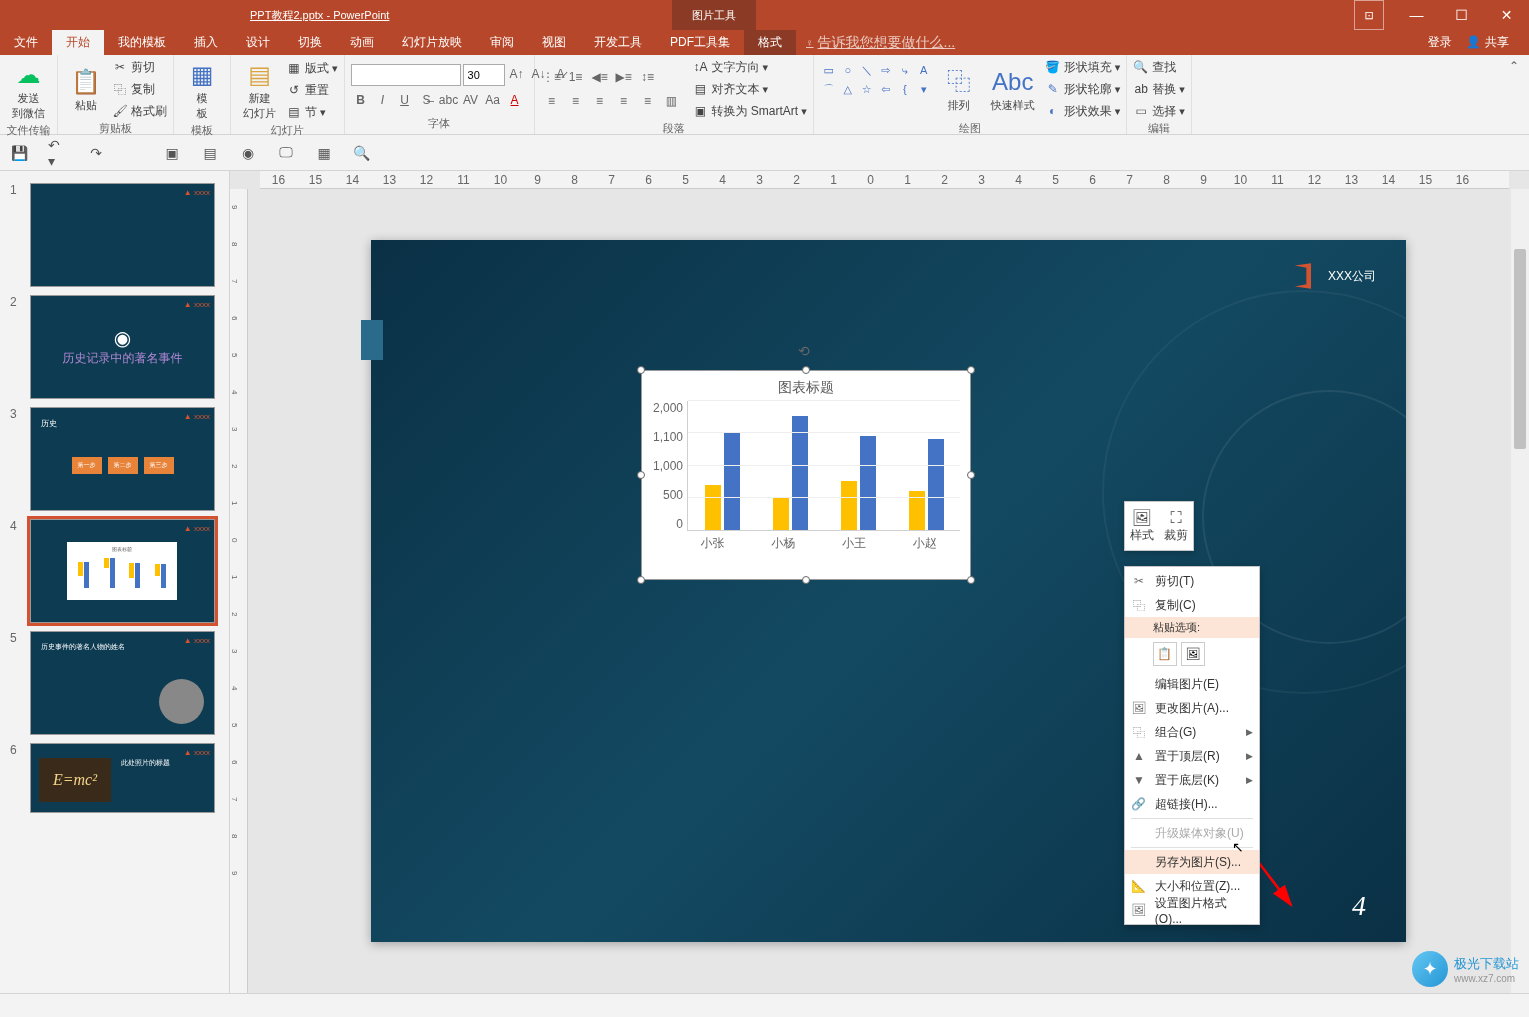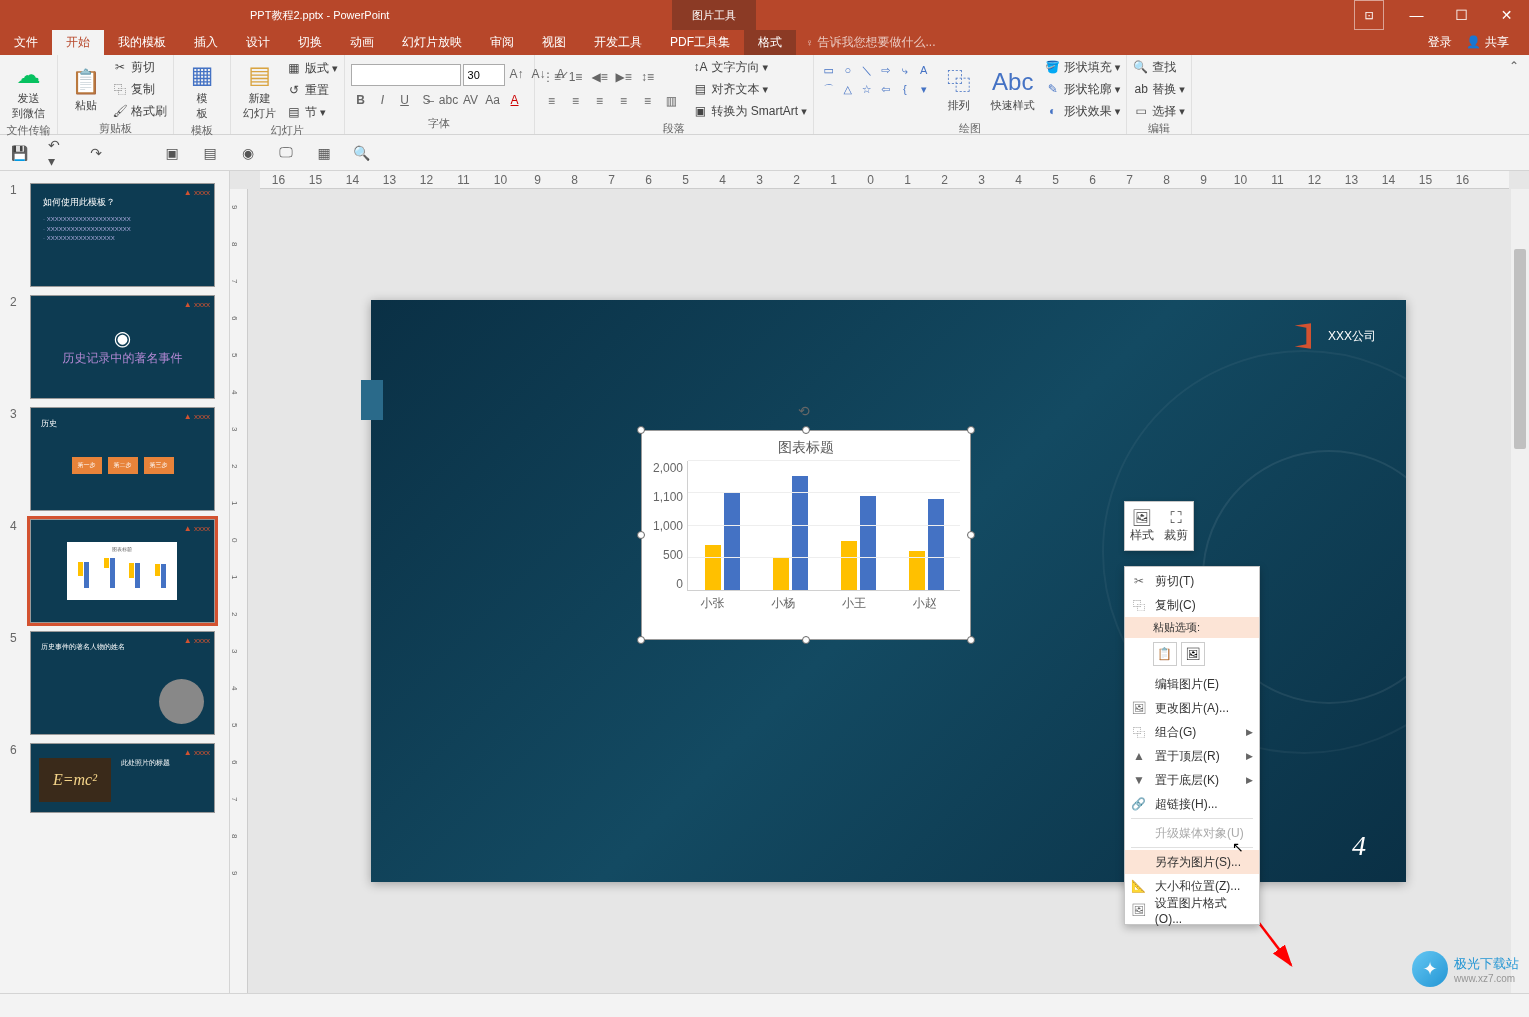--- a/index.html
+++ b/index.html
@@ -1,31 +1,31 @@
 <!DOCTYPE html>
 <html><head>
 <meta charset="utf-8">
 <style>
 *{margin:0;padding:0;box-sizing:border-box;font-family:"Microsoft YaHei","Segoe UI",sans-serif;font-size:12px;}
 body{background:#e6e6e6;overflow:hidden;width:1529px;height:1017px;}
 
 
 .titlebar{height:30px;background:#b7472a;display:flex;align-items:center;color:#fff;position:relative;}
-.titlebar .doc-title{position:absolute;left:250px;font-size:11px;}
+.titlebar .doc-title{position:absolute;left:250px;font-size:11px;text-decoration:underline;}
 .titlebar .tool-tab{position:absolute;left:672px;top:0;height:30px;background:#8b3a25;padding:8px 20px;display:flex;align-items:center;font-size:11px;}
 .titlebar .win-controls{position:absolute;right:0;display:flex;}
 .titlebar .win-controls span{width:45px;height:30px;display:flex;align-items:center;justify-content:center;font-size:14px;}
 .titlebar .win-controls .ribbon-opts{width:30px;font-size:11px;border:1px solid rgba(255,255,255,0.5);margin-right:10px;}
 
 
 .tabrow{height:25px;background:#b7472a;display:flex;align-items:stretch;color:#fff;}
 .tabrow .tab{padding:0 14px;display:flex;align-items:center;font-size:12px;cursor:pointer;}
 .tabrow .tab.active{background:#f3f3f3;color:#b7472a;}
 .tabrow .tab.format{background:#8b3a25;}
-.tabrow .tell-me{margin-left:10px;display:flex;align-items:center;color:rgba(255,255,255,0.7);font-size:12px;}
+.tabrow .tell-me{margin-left:10px;display:flex;align-items:center;color:rgba(255,255,255,0.7);font-size:14px;text-decoration:underline;}
 .tabrow .tell-me::before{content:"♀";margin-right:4px;font-size:10px;}
 .tabrow .right-side{margin-left:auto;display:flex;align-items:center;padding-right:20px;gap:15px;}
 
 
 .ribbon{height:80px;background:#f3f3f3;border-bottom:1px solid #d4d4d4;display:flex;}
 .ribbon-group{border-right:1px solid #e0e0e0;padding:2px 6px;display:flex;flex-direction:column;position:relative;}
 .ribbon-group .group-content{flex:1;display:flex;align-items:center;gap:4px;}
 .ribbon-group .group-label{text-align:center;font-size:11px;color:#666;height:16px;}
 .big-btn{display:flex;flex-direction:column;align-items:center;justify-content:center;padding:2px 6px;cursor:pointer;}
 .big-btn .icon{width:32px;height:32px;display:flex;align-items:center;justify-content:center;font-size:24px;}
@@ -63,21 +63,21 @@
 .editor{flex:1;position:relative;overflow:hidden;}
 .ruler-h{position:absolute;top:0;left:30px;right:20px;height:18px;background:#f3f3f3;border-bottom:1px solid #ccc;font-size:8px;color:#666;display:flex;align-items:center;overflow:hidden;}
 .ruler-h span{flex:none;width:37px;text-align:center;}
 .ruler-v{position:absolute;top:18px;left:0;width:18px;bottom:0;background:#f3f3f3;border-right:1px solid #ccc;}
 .ruler-v span{display:block;height:37px;font-size:8px;color:#666;writing-mode:vertical-lr;text-align:center;}
 .canvas-area{position:absolute;top:18px;left:18px;right:0;bottom:0;background:#e6e6e6;overflow:auto;display:flex;align-items:center;justify-content:center;}
 .scroll-v{position:absolute;right:0;top:18px;bottom:0;width:18px;background:#f0f0f0;}
 .scroll-v .thumb-bar{position:absolute;top:60px;left:3px;width:12px;height:200px;background:#c0c0c0;border-radius:2px;}
 
 
-.slide{width:1035px;height:582px;background:linear-gradient(135deg,#0a3045 0%,#134a62 50%,#0a3045 100%);position:relative;box-shadow:0 2px 10px rgba(0,0,0,0.3);}
+.slide{width:1035px;height:702px;background:linear-gradient(135deg,#0a3045 0%,#134a62 50%,#0a3045 100%);position:relative;box-shadow:0 2px 10px rgba(0,0,0,0.3);}
 .slide .bg-circles{position:absolute;inset:0;overflow:hidden;}
 .slide .bg-circles::before{content:"";position:absolute;right:-100px;top:50px;width:400px;height:400px;border:2px solid rgba(255,255,255,0.05);border-radius:50%;}
 .slide .bg-circles::after{content:"";position:absolute;right:-50px;top:150px;width:250px;height:250px;border:2px solid rgba(255,255,255,0.08);border-radius:50%;}
 .slide .company{position:absolute;top:22px;right:30px;color:#fff;font-size:20px;display:flex;align-items:center;gap:10px;}
 .slide .company .office-icon{width:28px;height:28px;}
 .slide .page-num{position:absolute;bottom:20px;right:40px;color:#fff;font-size:28px;font-style:italic;font-family:serif;}
 .slide .side-tab{position:absolute;left:-10px;top:80px;width:22px;height:40px;background:#2a6a8a;}
 
 
 .chart-obj{position:absolute;left:270px;top:130px;width:330px;height:210px;background:#fff;border:1px solid #999;}
@@ -347,24 +347,20 @@
   <span class="qat-btn">▦</span>
   <span class="qat-btn">🔍</span>
 </div>
 
 <div class="main">
 
   <div class="slide-panel">
     <div class="thumb-wrap">
         <div class="thumb-num">1</div>
       <div class="thumb">
-        <div style="padding:12px;color:#fff;font-size:8px">
-            <div style="color:#fff;font-size:9px;margin-bottom:6px">如何使用此模板？</div>
-            <div style="color:#aad;font-size:6px;line-height:1.6">· XXXXXXXXXXXXXXXXXXXXX<br>· XXXXXXXXXXXXXXXXXXXXX<br>· XXXXXXXXXXXXXXXXX</div>
-          </div>
         <span class="logo-mini">▲ xxxx</span>
       </div>
     </div>
     <div class="thumb-wrap">
         <div class="thumb-num">2</div>
       <div class="thumb">
         <div style="position:absolute;top:30px;width:100%;text-align:center"><span style="font-size:20px;color:#fff">◉</span><br><span style="color:#b388d4;font-size:12px">历史记录中的著名事件</span></div>
         <span class="logo-mini">▲ xxxx</span>
       </div>
     </div>

